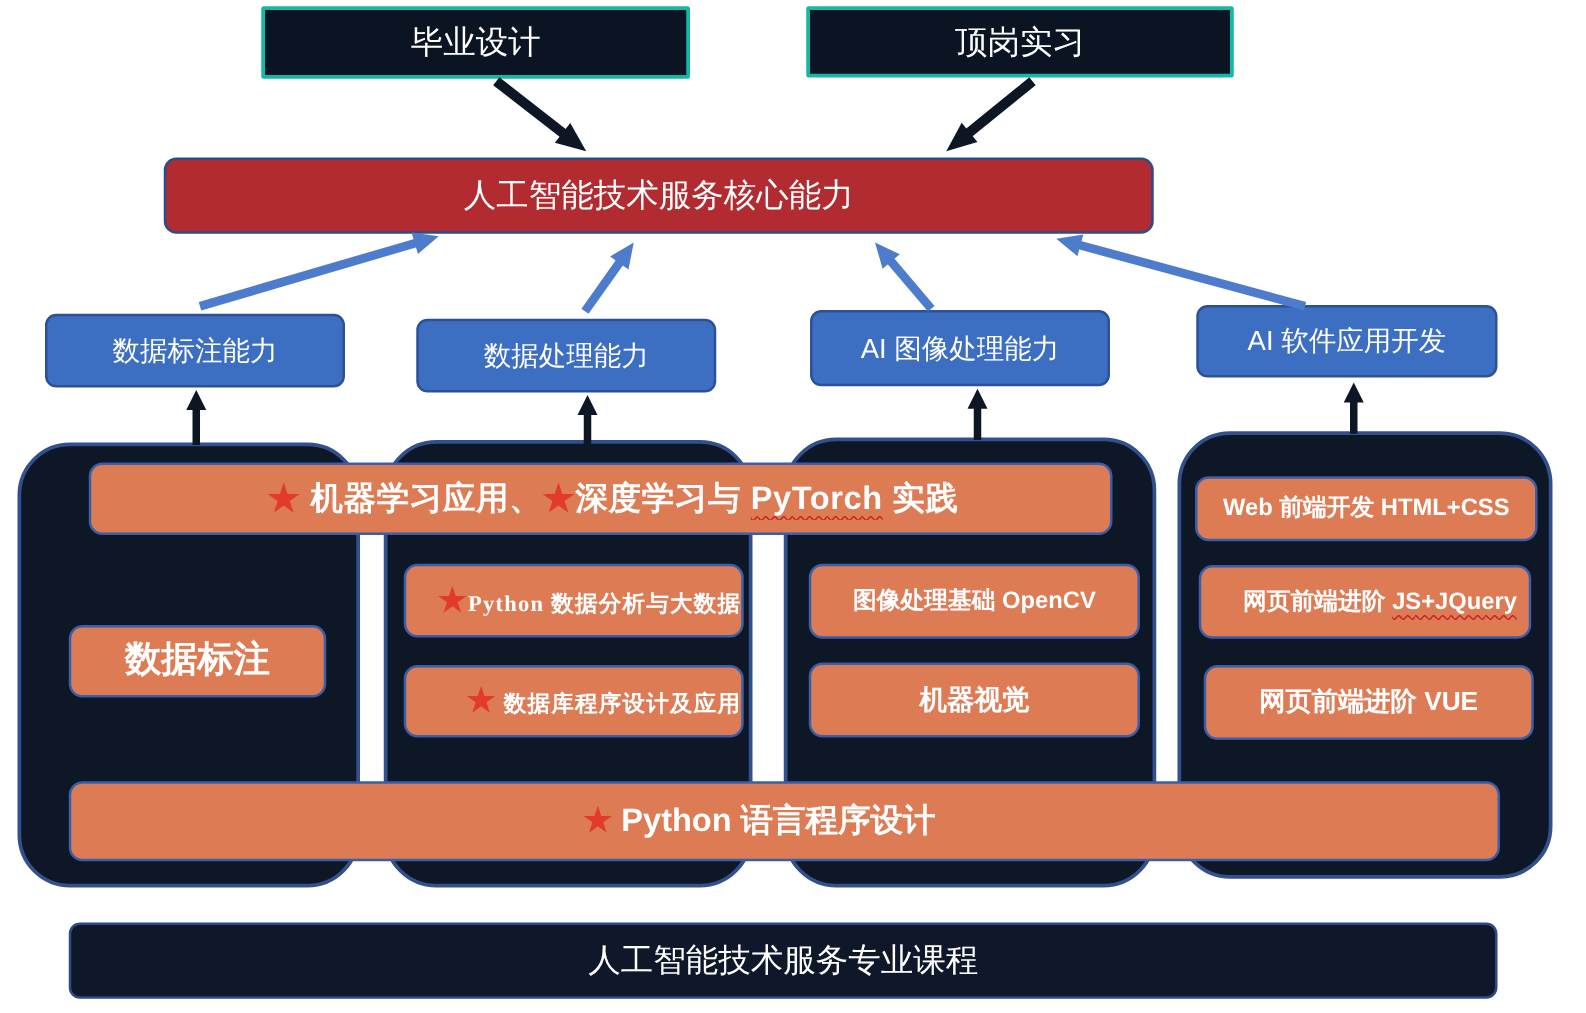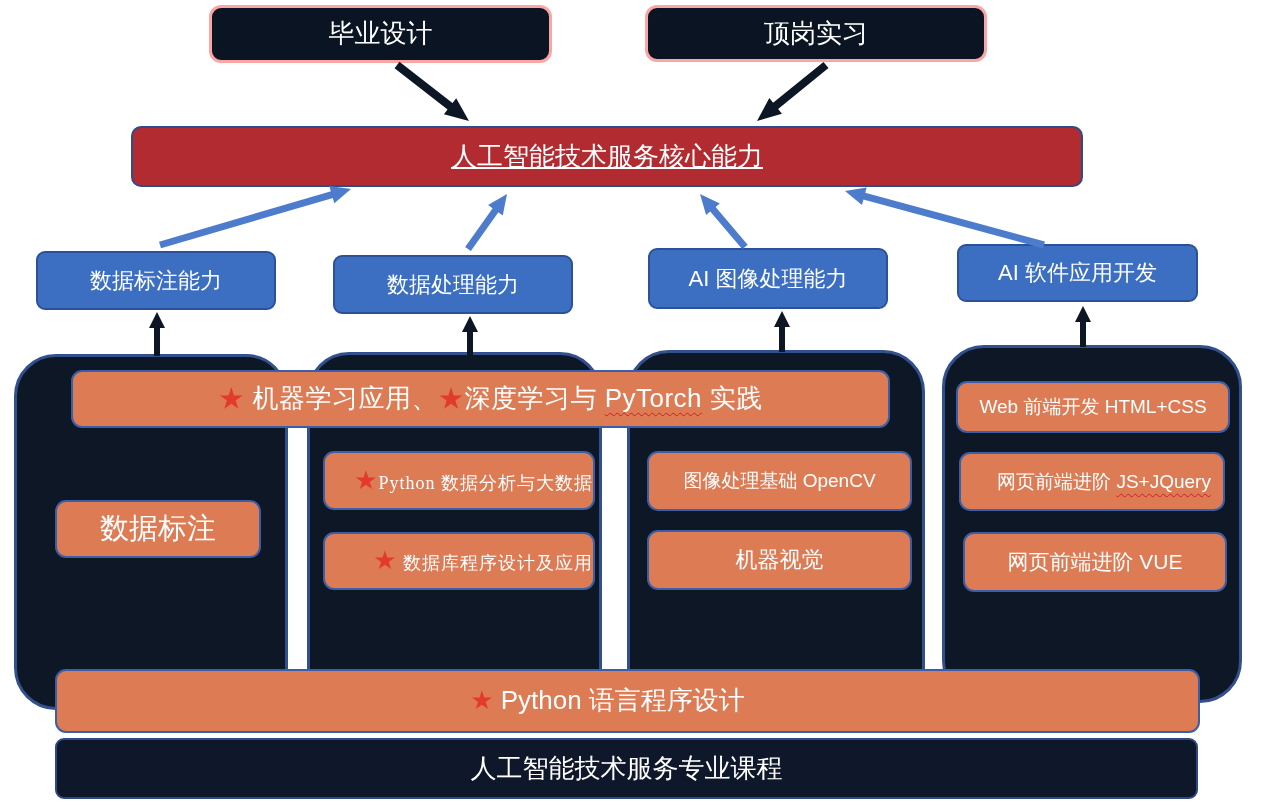--- a/index.html
+++ b/index.html
@@ -16,22 +16,22 @@
     box-sizing: border-box;
     display: flex;
     align-items: center;
     justify-content: center;
     color: #ffffff;
     text-align: center;
     line-height: 1.15;
   }
   .top-box {
     background: #0a1422;
-    border: 3px solid #fca5a5;
-    border-radius: 12px;
+    border: 3px solid #14b8a6;
+    border-radius: 2px;
     font-size: 26px;
   }
   .core-box {
     background: #b12b31;
     border: 2px solid #2c4c8c;
     border-radius: 10px;
     font-size: 26px;
   }
   .cap-box {
     background: #3c6fc2;
@@ -44,20 +44,21 @@
     box-sizing: border-box;
     background: #0d1726;
     border: 3px solid #31508d;
     border-radius: 42px;
   }
   .course-box {
     background: #dd7b55;
     border: 2.5px solid #3a5fa8;
     border-radius: 11px;
     color: #ffffff;
+    font-weight: bold;
   }
   .serif-course {
     font-family: "Liberation Serif", "DejaVu Serif", serif;
     letter-spacing: 1px;
     white-space: nowrap;
     justify-content: flex-end;
   }
   .serif-course .star {
     font-size: 26px;
     line-height: 1;
@@ -93,21 +94,21 @@
 
 <div class="stage">
 
   <div class="box top-box" style="left:209px; top:5px; width:343px; height:58px;">
     <span>毕业设计</span>
   </div>
   <div class="box top-box" style="left:645px; top:5px; width:342px; height:57px;">
     <span>顶岗实习</span>
   </div>
 
-  <div class="box core-box" style="left:131px; top:126px; width:952px; height:61px;text-decoration:underline;">
+  <div class="box core-box" style="left:131px; top:126px; width:792px; height:61px;">
     <span>人工智能技术服务核心能力</span>
   </div>
 
   <div class="box cap-box" style="left:36px; top:251px; width:240px; height:59px;">
     <span>数据标注能力</span>
   </div>
   <div class="box cap-box" style="left:333px; top:255px; width:240px; height:59px;">
     <span>数据处理能力</span>
   </div>
   <div class="box cap-box" style="left:648px; top:248px; width:240px; height:61px;">
@@ -147,21 +148,21 @@
   <div class="box course-box" style="left:956px; top:381px; width:274px; height:52px; font-size:19px;">
     <span>Web 前端开发 HTML+CSS</span>
   </div>
   <div class="box course-box" style="left:959px; top:452px; width:266px; height:59px; font-size:19px;padding-left:24px;">
     <span><span>网页前端进阶 </span><span class="wavy">JS+JQuery</span></span>
   </div>
   <div class="box course-box" style="left:963px; top:532px; width:264px; height:60px; font-size:21px;">
     <span>网页前端进阶 VUE</span>
   </div>
 
-  <div class="box course-box" style="left:55px; top:625px; width:1145px; height:64px; font-size:26px; padding-right:40px;margin-top:44px;">
+  <div class="box course-box" style="left:55px; top:625px; width:1145px; height:64px; font-size:26px; padding-right:40px;">
     <span><span class="star">★</span><span> Python 语言程序设计</span></span>
   </div>
 
   <div class="box teal-box" style="left:55px; top:738px; width:1143px; height:61px;">
     <span>人工智能技术服务专业课程</span>
   </div>
 
   <svg id="arrow-layer" viewBox="0 0 1269 810">
       <g>
         <line x1="397" y1="65" x2="451.6342512177208" y2="107.49330650267176" stroke="#0d1624" stroke-width="8"></line>

